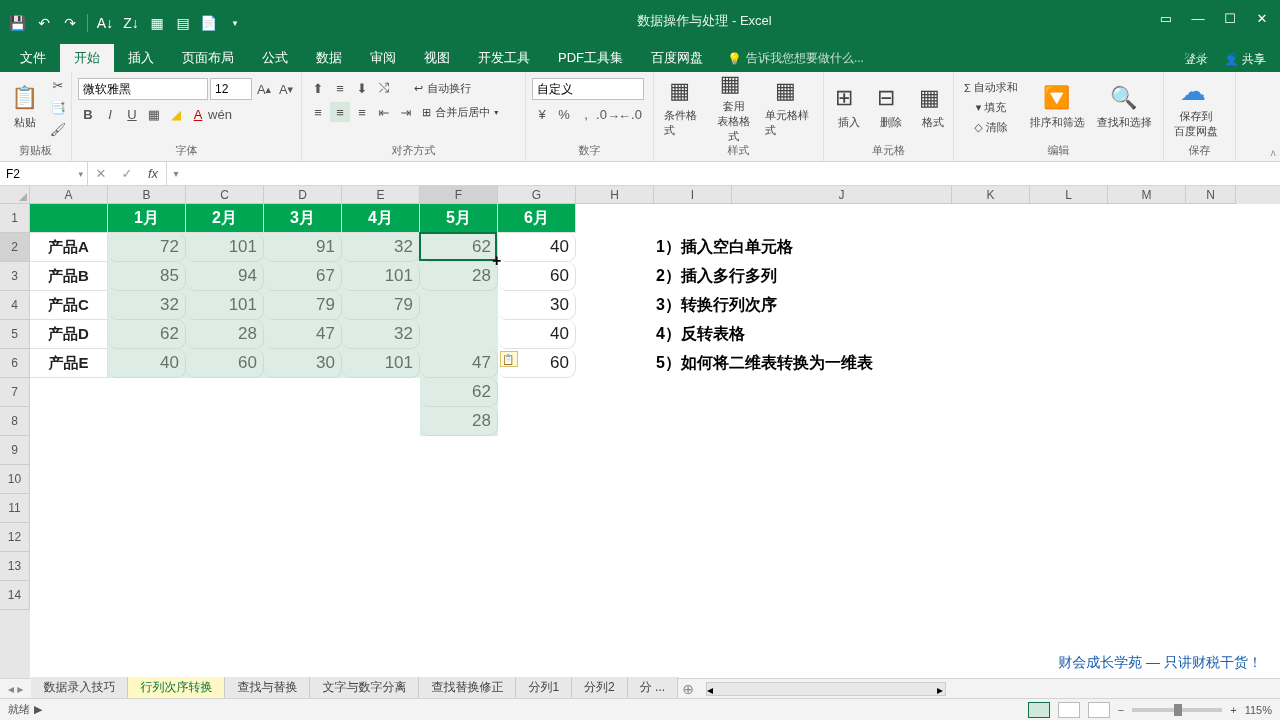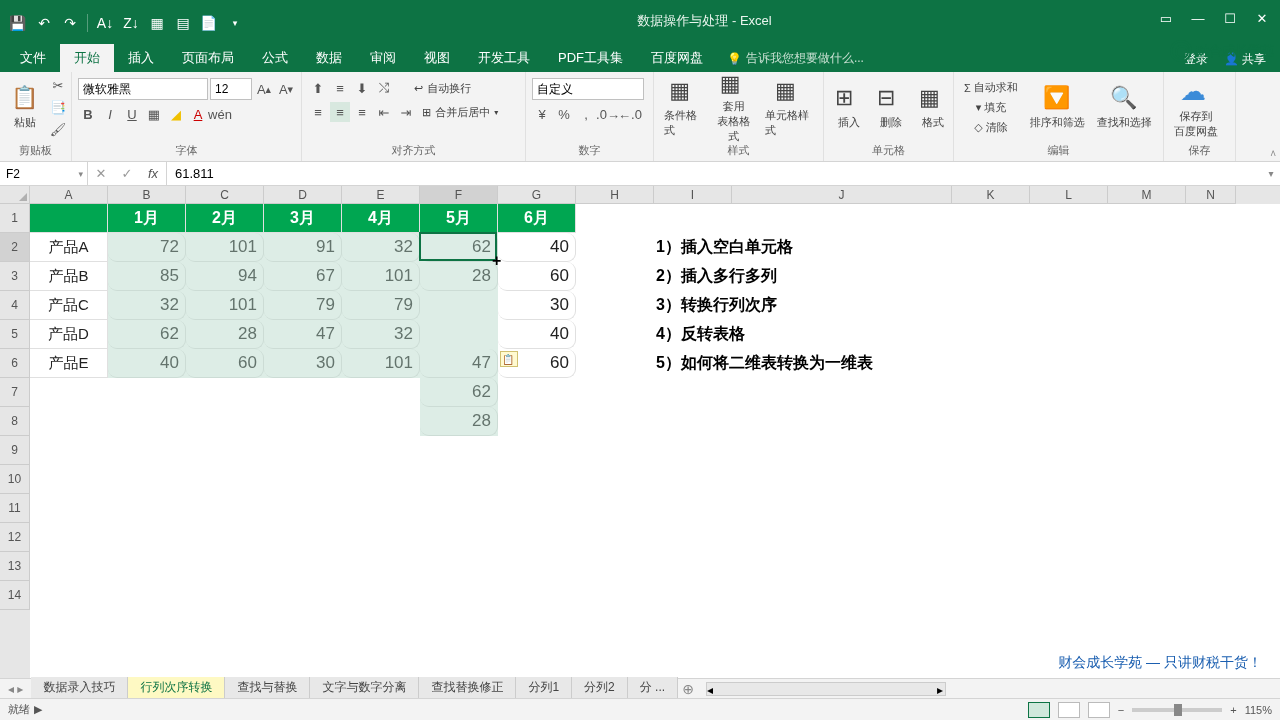--- a/index.html
+++ b/index.html
@@ -58,21 +58,21 @@
 .ch { border-right: 1px solid #ccc; border-bottom: 1px solid #ccc; text-align: center; font-size: 12px; color: #555; line-height: 18px; background: #e6e6e6; }
 .ch.sel { background: #d2d2d2; }
 .grid-body { display: flex; height: calc(100% - 18px); }
 .row-headers { width: 30px; background: #e6e6e6; }
 .rh { height: 29px; border-bottom: 1px solid #ccc; border-right: 1px solid #ccc; text-align: center; font-size: 12px; color: #555; line-height: 29px; }
 .rh.sel { background: #d2d2d2; }
 .cells { position: relative; flex: 1; }
 .cell { position: absolute; border-right: 1px solid #e0e0e0; border-bottom: 1px solid #e0e0e0; font-size: 15px; display: flex; align-items: center; padding: 0 6px; height: 29px; }
 .hdr-cell { background: #00a651; color: #fff; font-weight: bold; justify-content: center; font-size: 16px; }
 .num { justify-content: flex-end; font-size: 17px; color: #222; border-radius: 9px; }
-.txt { justify-content: center; font-size: 15px; color: #222; }
+.txt { justify-content: center; font-size: 15px; color: #222; font-weight: bold; }
 .note-txt { font-size: 16px; font-weight: bold; color: #000; padding: 0 2px; }
 .sel-range { position: absolute; background: rgba(180,215,200,.45); pointer-events: none; }
 .active-cell { position: absolute; border: 2px solid #0d7344; pointer-events: none; }
 .cursor-plus { position: absolute; font-size: 16px; color: #000; font-weight: bold; pointer-events: none; }
 .smart-tag { position: absolute; width: 18px; height: 16px; background: #fffad1; border: 1px solid #d0c070; font-size: 10px; display: flex; align-items: center; justify-content: center; }
 
 
 .sheet-bar { position: absolute; bottom: 22px; left: 0; right: 0; height: 20px; background: #f3f3f3; border-top: 1px solid #d4d4d4; display: flex; align-items: center; font-size: 12px; }
 .sheet-nav { display: flex; gap: 4px; padding: 0 8px; color: #888; }
 .sheet-tab { padding: 2px 12px; border-right: 1px solid #ccc; background: #e8e8e8; color: #444; }
@@ -316,21 +316,20 @@
 
 <div class="formula-bar">
   <div class="name-box">F2</div>
   <div class="fb-btns">
     <div class="fb-btn">✕</div>
     <div class="fb-btn">✓</div>
     <div class="fb-btn">
         <span class="fx-label">fx</span>
       </div>
   </div>
-  <div class="formula-input">61.811</div>
   <div class="fb-expand">▾</div>
 </div>
 
 <div class="grid-area">
   <div class="col-headers">
     <div class="corner"></div>
     <div id="col-headers-inner" style="display:flex">
         <div class="ch" style="width: 78px;">A</div>
         <div class="ch" style="width: 78px;">B</div>
         <div class="ch" style="width: 78px;">C</div>

